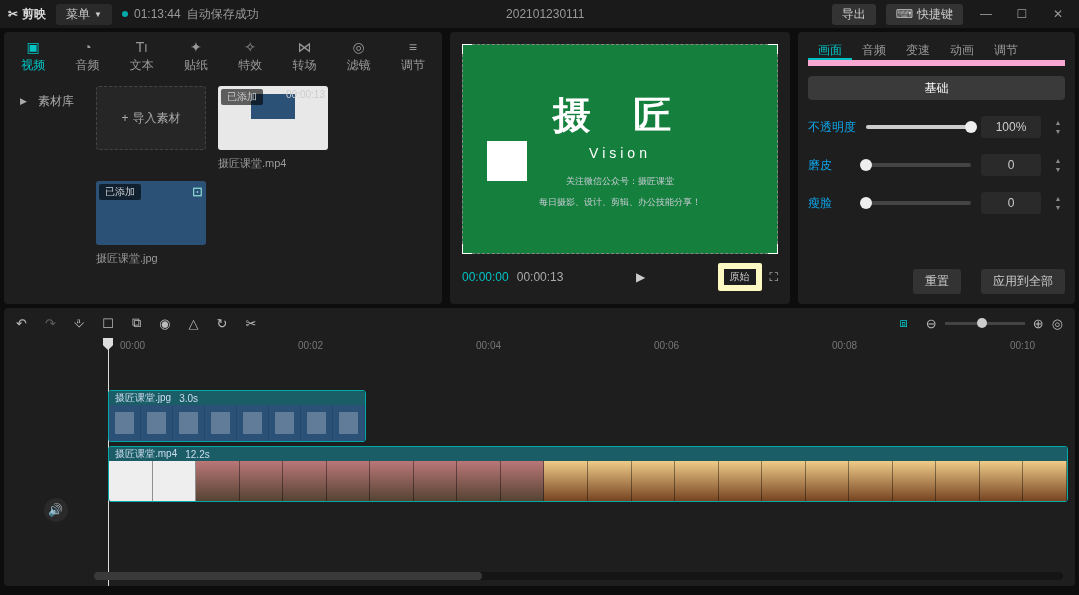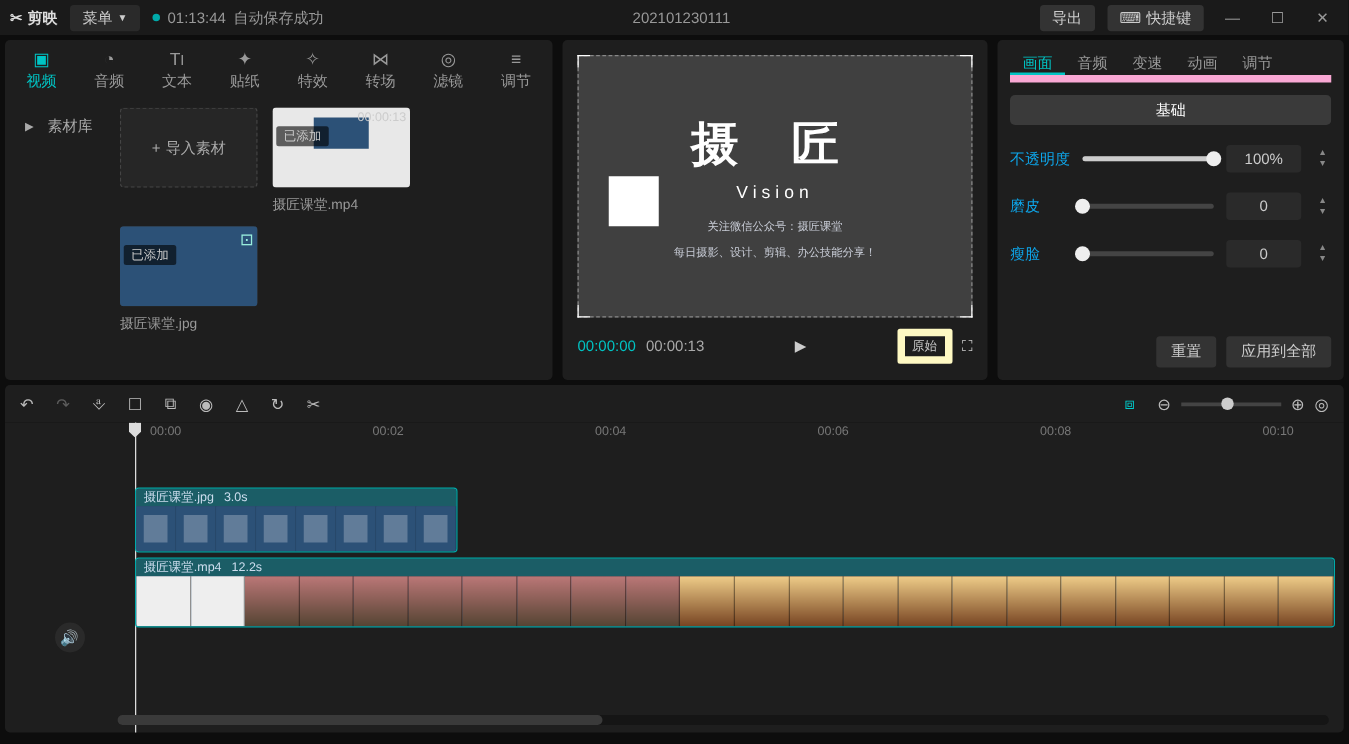--- a/index.html
+++ b/index.html
@@ -25,29 +25,29 @@
 .media-tab .icn { font-size: 14px; }
 .media-body { flex: 1; display: flex; }
 .media-side { width: 86px; padding: 6px 0; }
 .side-item { height: 30px; padding: 0 16px; display: flex; align-items: center; justify-content: space-between; color: #aaa; }
 .side-item.active { background: #1b3338; color: #fff; }
 .media-grid { flex: 1; padding: 6px; }
 .media-row { display: flex; gap: 12px; }
 .import-box { width: 110px; height: 64px; border: 1px dashed #444; background: #262626; display: flex; align-items: center; justify-content: center; color: #aaa; gap: 4px; border-radius: 3px; }
 .media-item { width: 110px; }
 .thumb { width: 110px; height: 64px; background: #333; border-radius: 3px; position: relative; overflow: hidden; }
-.thumb .badge { position: absolute; top: 15px; left: 3px; background: rgba(0,0,0,.6); color: #ccc; padding: 1px 6px; font-size: 10px; border-radius: 2px; }
+.thumb .badge { position: absolute; top: 3px; left: 3px; background: rgba(0,0,0,.6); color: #ccc; padding: 1px 6px; font-size: 10px; border-radius: 2px; }
 .thumb .dur { position: absolute; top: 3px; right: 3px; color: #ccc; font-size: 10px; }
 .thumb .t-mp4 { position: absolute; inset: 0; background: #e8e8e8; }
 .thumb .t-mp4::after { content: ""; position: absolute; left: 30%; top: 12%; width: 40%; height: 40%; background: #2c5177; }
 .thumb .t-jpg { position: absolute; inset: 0; background: #2c5177; }
 .media-item .fname { margin-top: 6px; color: #999; font-size: 11px; white-space: nowrap; overflow: hidden; text-overflow: ellipsis; }
 
 .preview-panel { width: 340px; display: flex; flex-direction: column; padding: 12px; }
-.preview-box { flex: 1; border: 1px dashed #888; background: #404040; position: relative; display: flex; flex-direction: column; align-items: center; justify-content: center; }
+.preview-box { flex: 1; border: 1px dashed #888; background: #15803d; position: relative; display: flex; flex-direction: column; align-items: center; justify-content: center; }
 .preview-box .corner { position: absolute; width: 10px; height: 10px; border: 1px solid #fff; }
 .preview-box .c-tl { top: -1px; left: -1px; border-right: none; border-bottom: none; }
 .preview-box .c-tr { top: -1px; right: -1px; border-left: none; border-bottom: none; }
 .preview-box .c-bl { bottom: -1px; left: -1px; border-right: none; border-top: none; }
 .preview-box .c-br { bottom: -1px; right: -1px; border-left: none; border-top: none; }
 .preview-logo { color: #fff; font-size: 38px; font-weight: bold; letter-spacing: 16px; }
 .preview-sub { color: #fff; font-size: 14px; letter-spacing: 4px; margin-top: 4px; }
 .preview-small { color: #c8ccd6; font-size: 9px; margin-top: 14px; }
 .qr { position: absolute; left: 24px; top: 96px; width: 40px; height: 40px; background: #fff; }
 .preview-ctrl { height: 30px; display: flex; align-items: center; gap: 8px; margin-top: 8px; color: #ccc; }
@@ -64,21 +64,21 @@
 .seg .seg-item { flex: 1; text-align: center; line-height: 24px; color: #aaa; }
 .seg .seg-item.active { background: #3a3a3a; color: #fff; }
 .prop-row { display: flex; align-items: center; margin-top: 16px; gap: 10px; }
 .prop-row label { width: 48px; color: #0ea5e9; }
 .slider { flex: 1; height: 4px; background: #444; border-radius: 2px; position: relative; }
 .slider .track { position: absolute; height: 4px; background: #ccc; border-radius: 2px; }
 .slider .knob { position: absolute; top: -4px; width: 12px; height: 12px; border-radius: 50%; background: #eee; transform: translateX(-50%); }
 .numbox { width: 60px; height: 22px; background: #2a2a2a; border-radius: 3px; display: flex; align-items: center; justify-content: center; color: #ccc; }
 .spin { width: 14px; display: flex; flex-direction: column; gap: 2px; }
 .spin span { font-size: 7px; color: #888; line-height: 7px; text-align: center; }
-.prop-foot { margin-top: auto; display: flex; justify-content: flex-end; gap: 8px; }
+.prop-foot { margin-top: auto; display: flex; justify-content: flex-end; gap: 20px; }
 .btn { background: #333; padding: 4px 12px; border-radius: 3px; color: #ccc; }
 
 .toolbar { height: 30px; background: #1e1e1e; display: flex; align-items: center; padding: 0 12px; gap: 18px; margin: 0 4px; border-radius: 4px 4px 0 0; }
 .toolbar .ico { color: #bbb; font-size: 13px; }
 .toolbar .spacer { flex: 1; }
 .zoom { display: flex; align-items: center; gap: 8px; }
 .zoom .zslider { width: 80px; height: 3px; background: #444; position: relative; }
 .zoom .zslider .zk { position: absolute; top: -4px; left: 40%; width: 10px; height: 10px; border-radius: 50%; background: #ccc; }
 
 .timeline { height: 248px; background: #1e1e1e; margin: 0 4px; padding: 0 0 0 12px; position: relative; border-radius: 0 0 4px 4px; }

